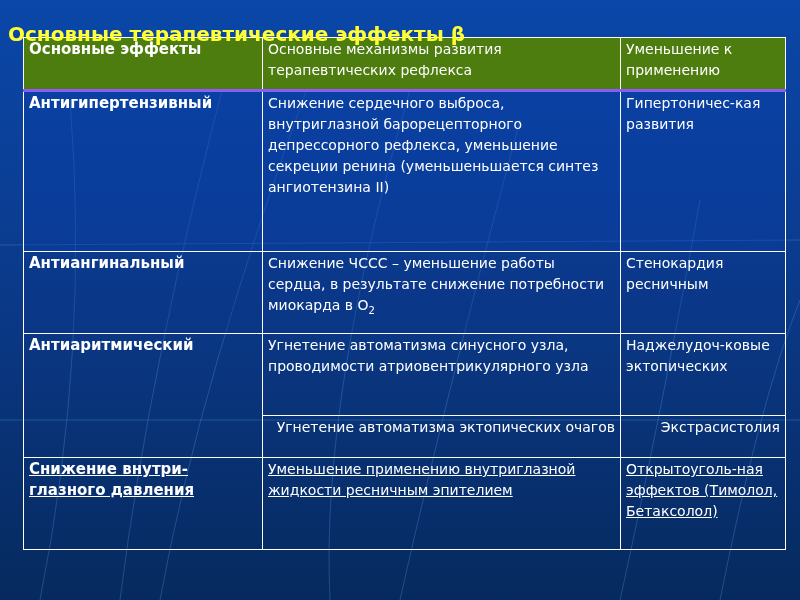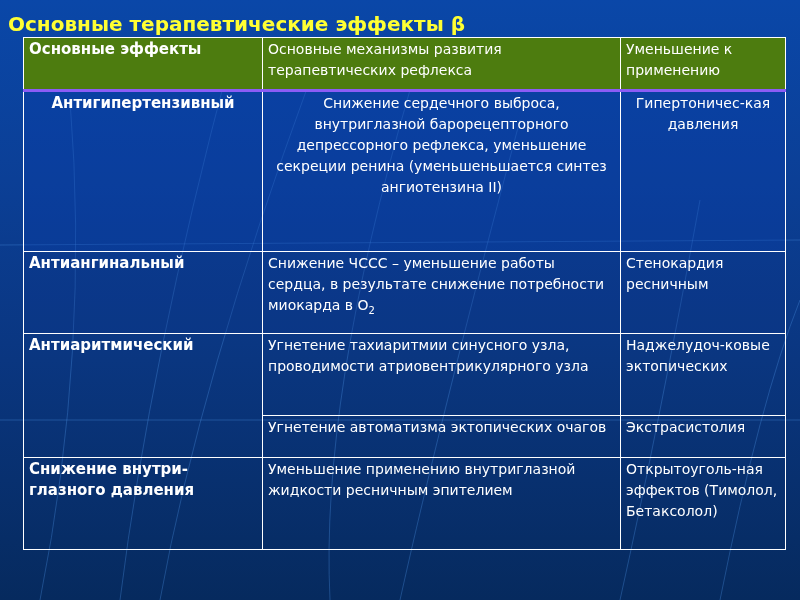--- a/index.html
+++ b/index.html
@@ -3,46 +3,46 @@
 <meta charset="utf-8">
 <style>
   html, body { margin:0; padding:0; }
   body {
     width:800px; height:600px; overflow:hidden; position:relative;
     background: linear-gradient(180deg, #0a47a8 0%, #0b3f96 30%, #0a3680 60%, #062a5e 100%);
     font-family: "DejaVu Sans", sans-serif;
   }
   .bg-streaks { position:absolute; inset:0; pointer-events:none; }
   .title {
-    position:absolute; left:8px; top:8px; width:790px;
+    position:absolute; left:8px; top:18px; width:790px;
     color:#ffff33; font-weight:bold; font-size:20px; line-height:32px;
     font-family: "DejaVu Sans", sans-serif;
     z-index:3; white-space:nowrap;
   }
   .title .line2 {
     display:block; font-style:italic; margin-left:30px; margin-top:-4px;
   }
   table.fx {
     position:absolute; left:23px; top:37px; width:763px;
     border-collapse:collapse; z-index:2;
     font-size:14px; line-height:21px; color:#ffffff;
   }
   table.fx td {
     border:1.5px solid #ffffff; vertical-align:top; padding:1px 5px 0 5px;
     font-weight:normal;
   }
   table.fx tr.head td { background:#4d7c0f; height:50px; border-bottom:3px solid #8b5cf6;margin-top:24px; }
   table.fx td.c1 { width:228px; font-weight:bold; font-size:15px; }
   table.fx td.c2 { width:347px; }
   table.fx td.c3 { }
-  .r1 td { height:158px; background:rgba(10,60,170,0.35);text-align:center; }
+  .r1 td { height:158px; background:rgba(10,60,170,0.35); }
   .r2 td { height:80px; background:rgba(10,50,140,0.25); }
   .r3a td { height:80px; }
-  .r3b td { height:40px; }
-  .r4 td { height:90px; }
+  .r3b td { height:40px;text-align:right; }
+  .r4 td { height:90px;text-decoration:underline; }
   sub { font-size:10px; }
 </style>
 </head>
 <body>
 
 <svg class="bg-streaks" width="800" height="600" viewBox="0 0 800 600">
   <g stroke="#4a8fe0" stroke-opacity="0.35" fill="none" stroke-width="1">
     <path d="M40 600 Q 90 350 70 100"></path>
     <path d="M120 600 Q 150 360 230 60"></path>
     <path d="M160 600 Q 200 380 310 80"></path>
@@ -62,30 +62,30 @@
 <table class="fx">
   <tbody>
       <tr class="head">
     <td class="c1">Основные эффекты</td>
     <td class="c2">Основные механизмы развития терапевтических рефлекса</td>
     <td class="c3">Уменьшение к применению</td>
   </tr>
   <tr class="r1">
     <td class="c1">Антигипертензивный</td>
     <td class="c2">Снижение сердечного выброса, внутриглазной барорецепторного депрессорного рефлекса, уменьшение секреции ренина (уменьшеньшается синтез ангиотензина II)</td>
-    <td class="c3">Гипертоничес-кая давления</td>
+    <td class="c3">Гипертоничес-кая развития</td>
   </tr>
   <tr class="r2">
     <td class="c1">Антиангинальный</td>
     <td class="c2"><span>Снижение ЧССС – уменьшение работы сердца, в результате снижение потребности миокарда в O</span><sub>2</sub></td>
     <td class="c3">Стенокардия ресничным</td>
   </tr>
   <tr class="r3a">
     <td class="c1" rowspan="2">Антиаритмический</td>
-    <td class="c2">Угнетение тахиаритмии синусного узла, проводимости атриовентрикулярного узла</td>
+    <td class="c2">Угнетение автоматизма синусного узла, проводимости атриовентрикулярного узла</td>
     <td class="c3">Наджелудоч-ковые эктопических</td>
   </tr>
   <tr class="r3b">
     <td class="c2">Угнетение автоматизма эктопических очагов</td>
     <td class="c3">Экстрасистолия</td>
   </tr>
   <tr class="r4">
     <td class="c1">Снижение внутри-глазного давления</td>
     <td class="c2">Уменьшение применению внутриглазной жидкости ресничным эпителием</td>
     <td class="c3">Открытоуголь-ная эффектов (Тимолол, Бетаксолол)</td>

